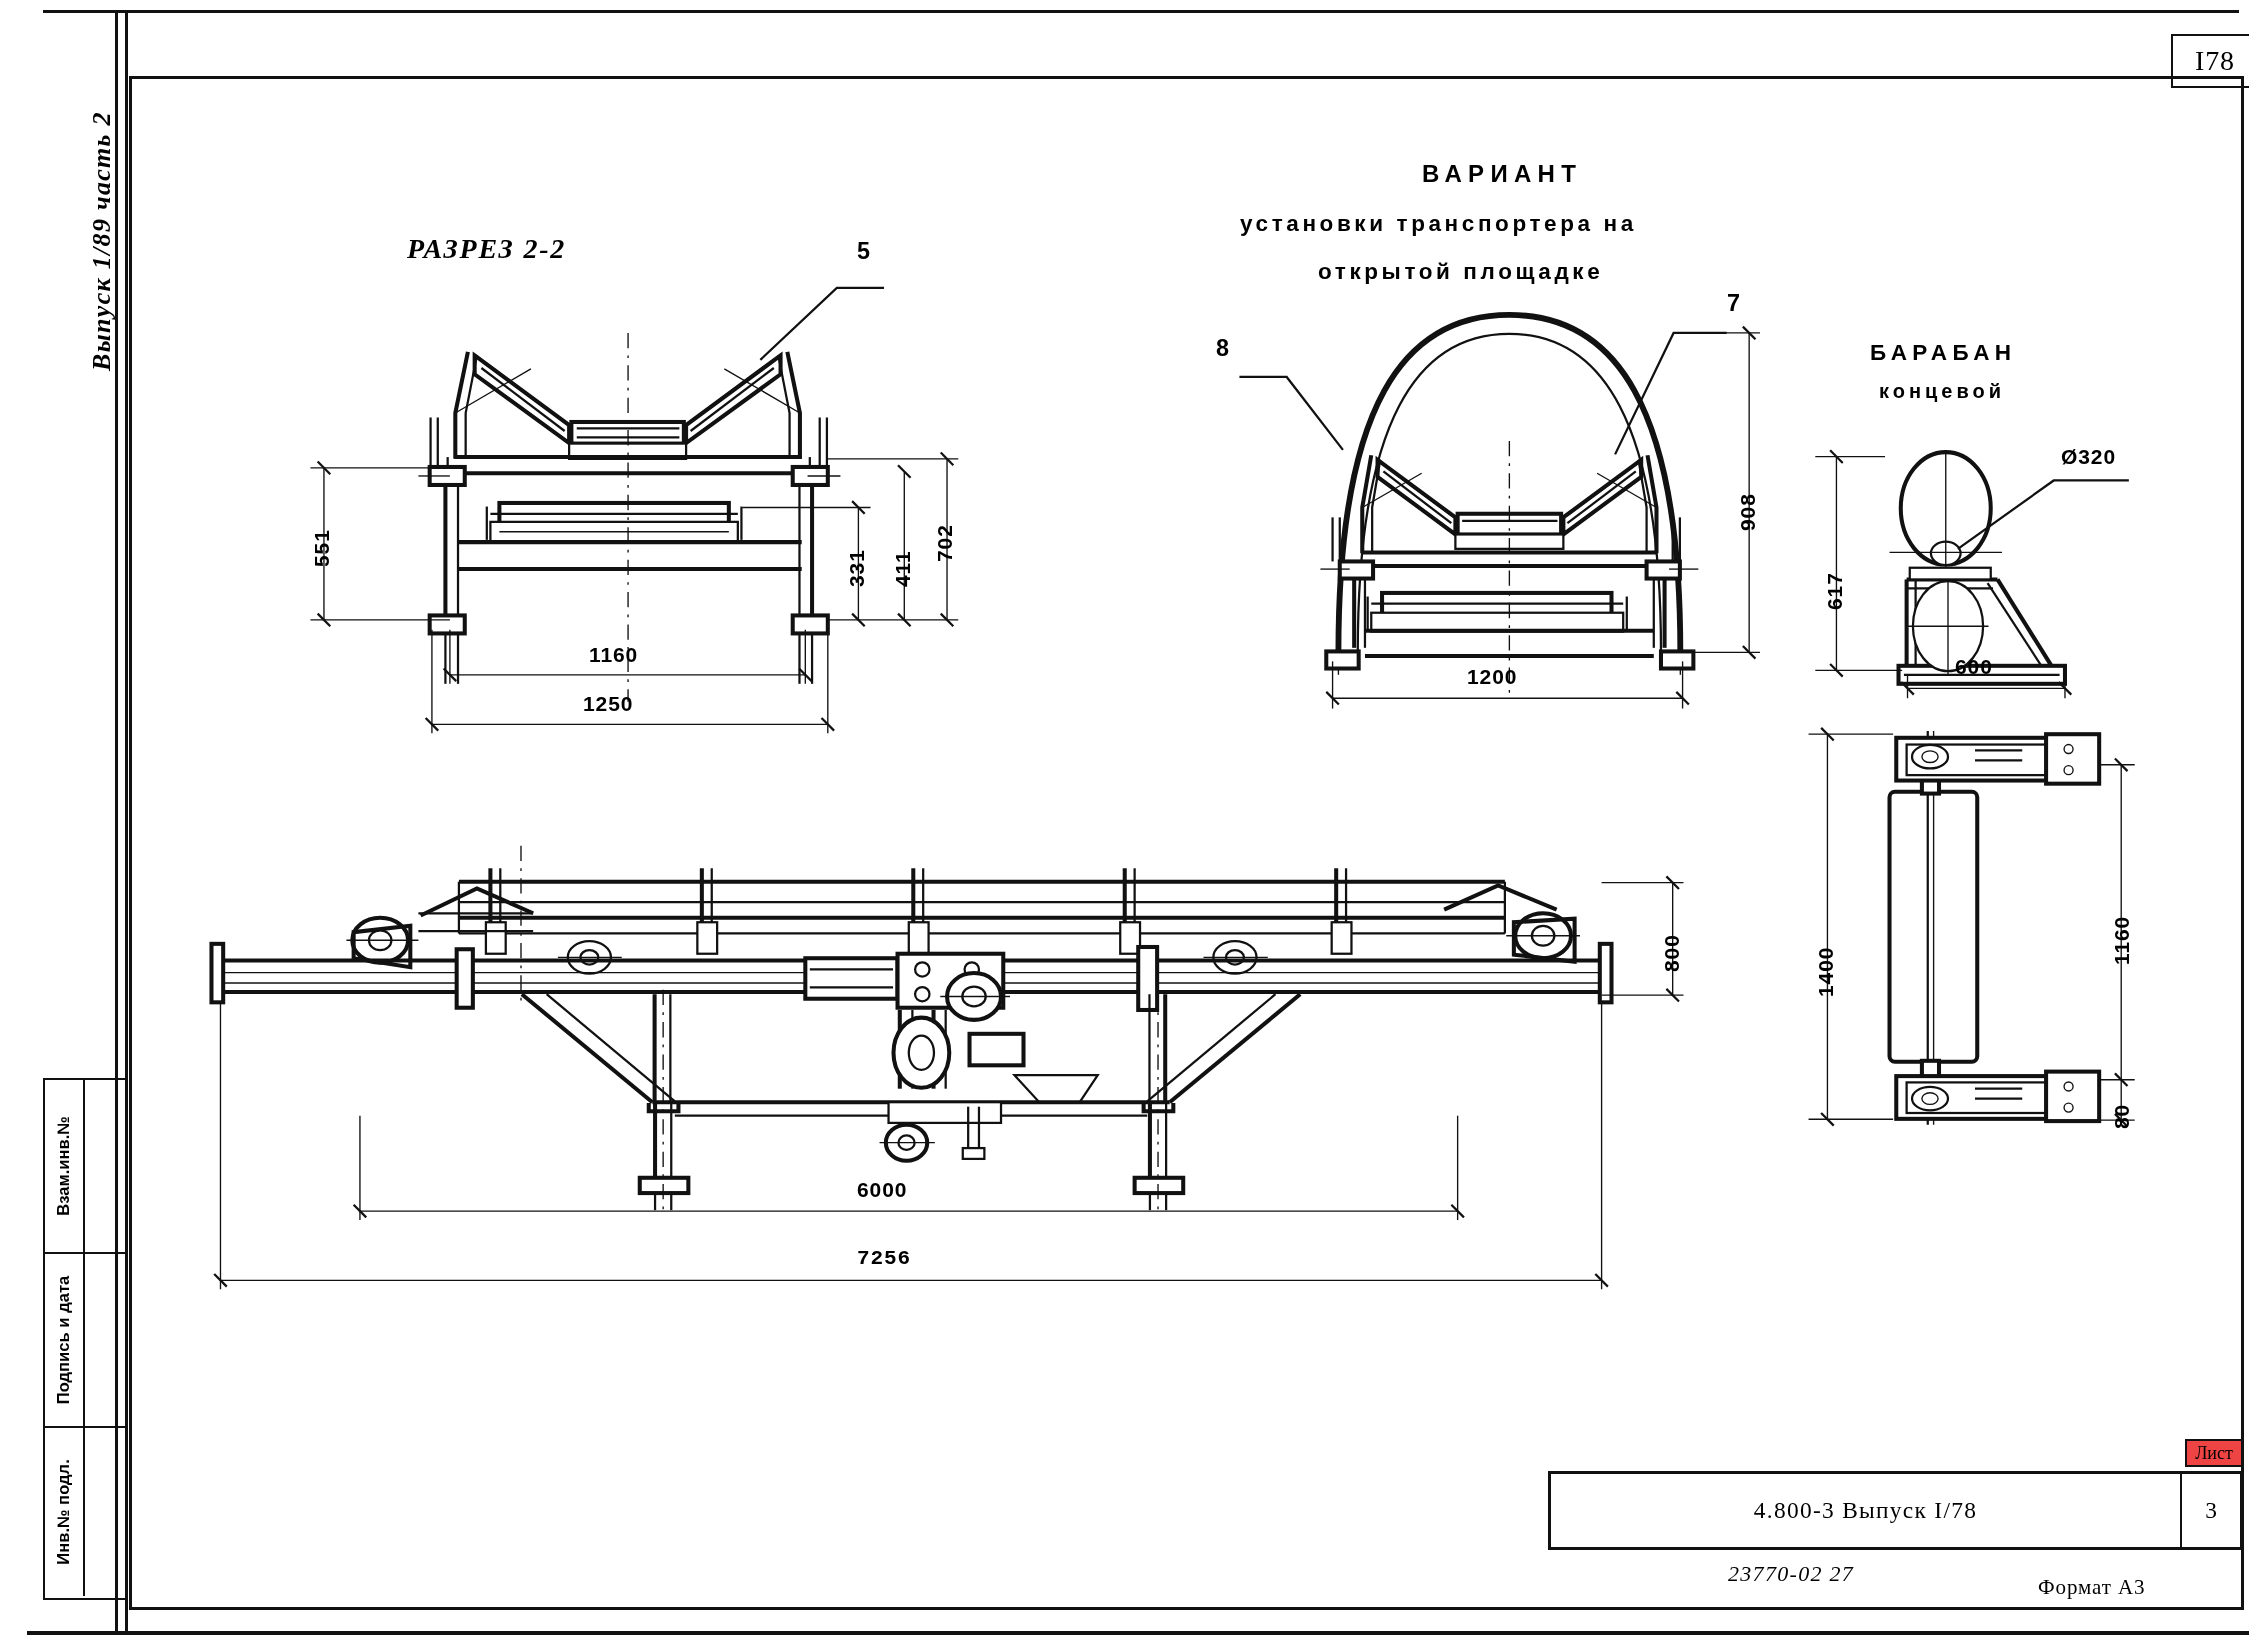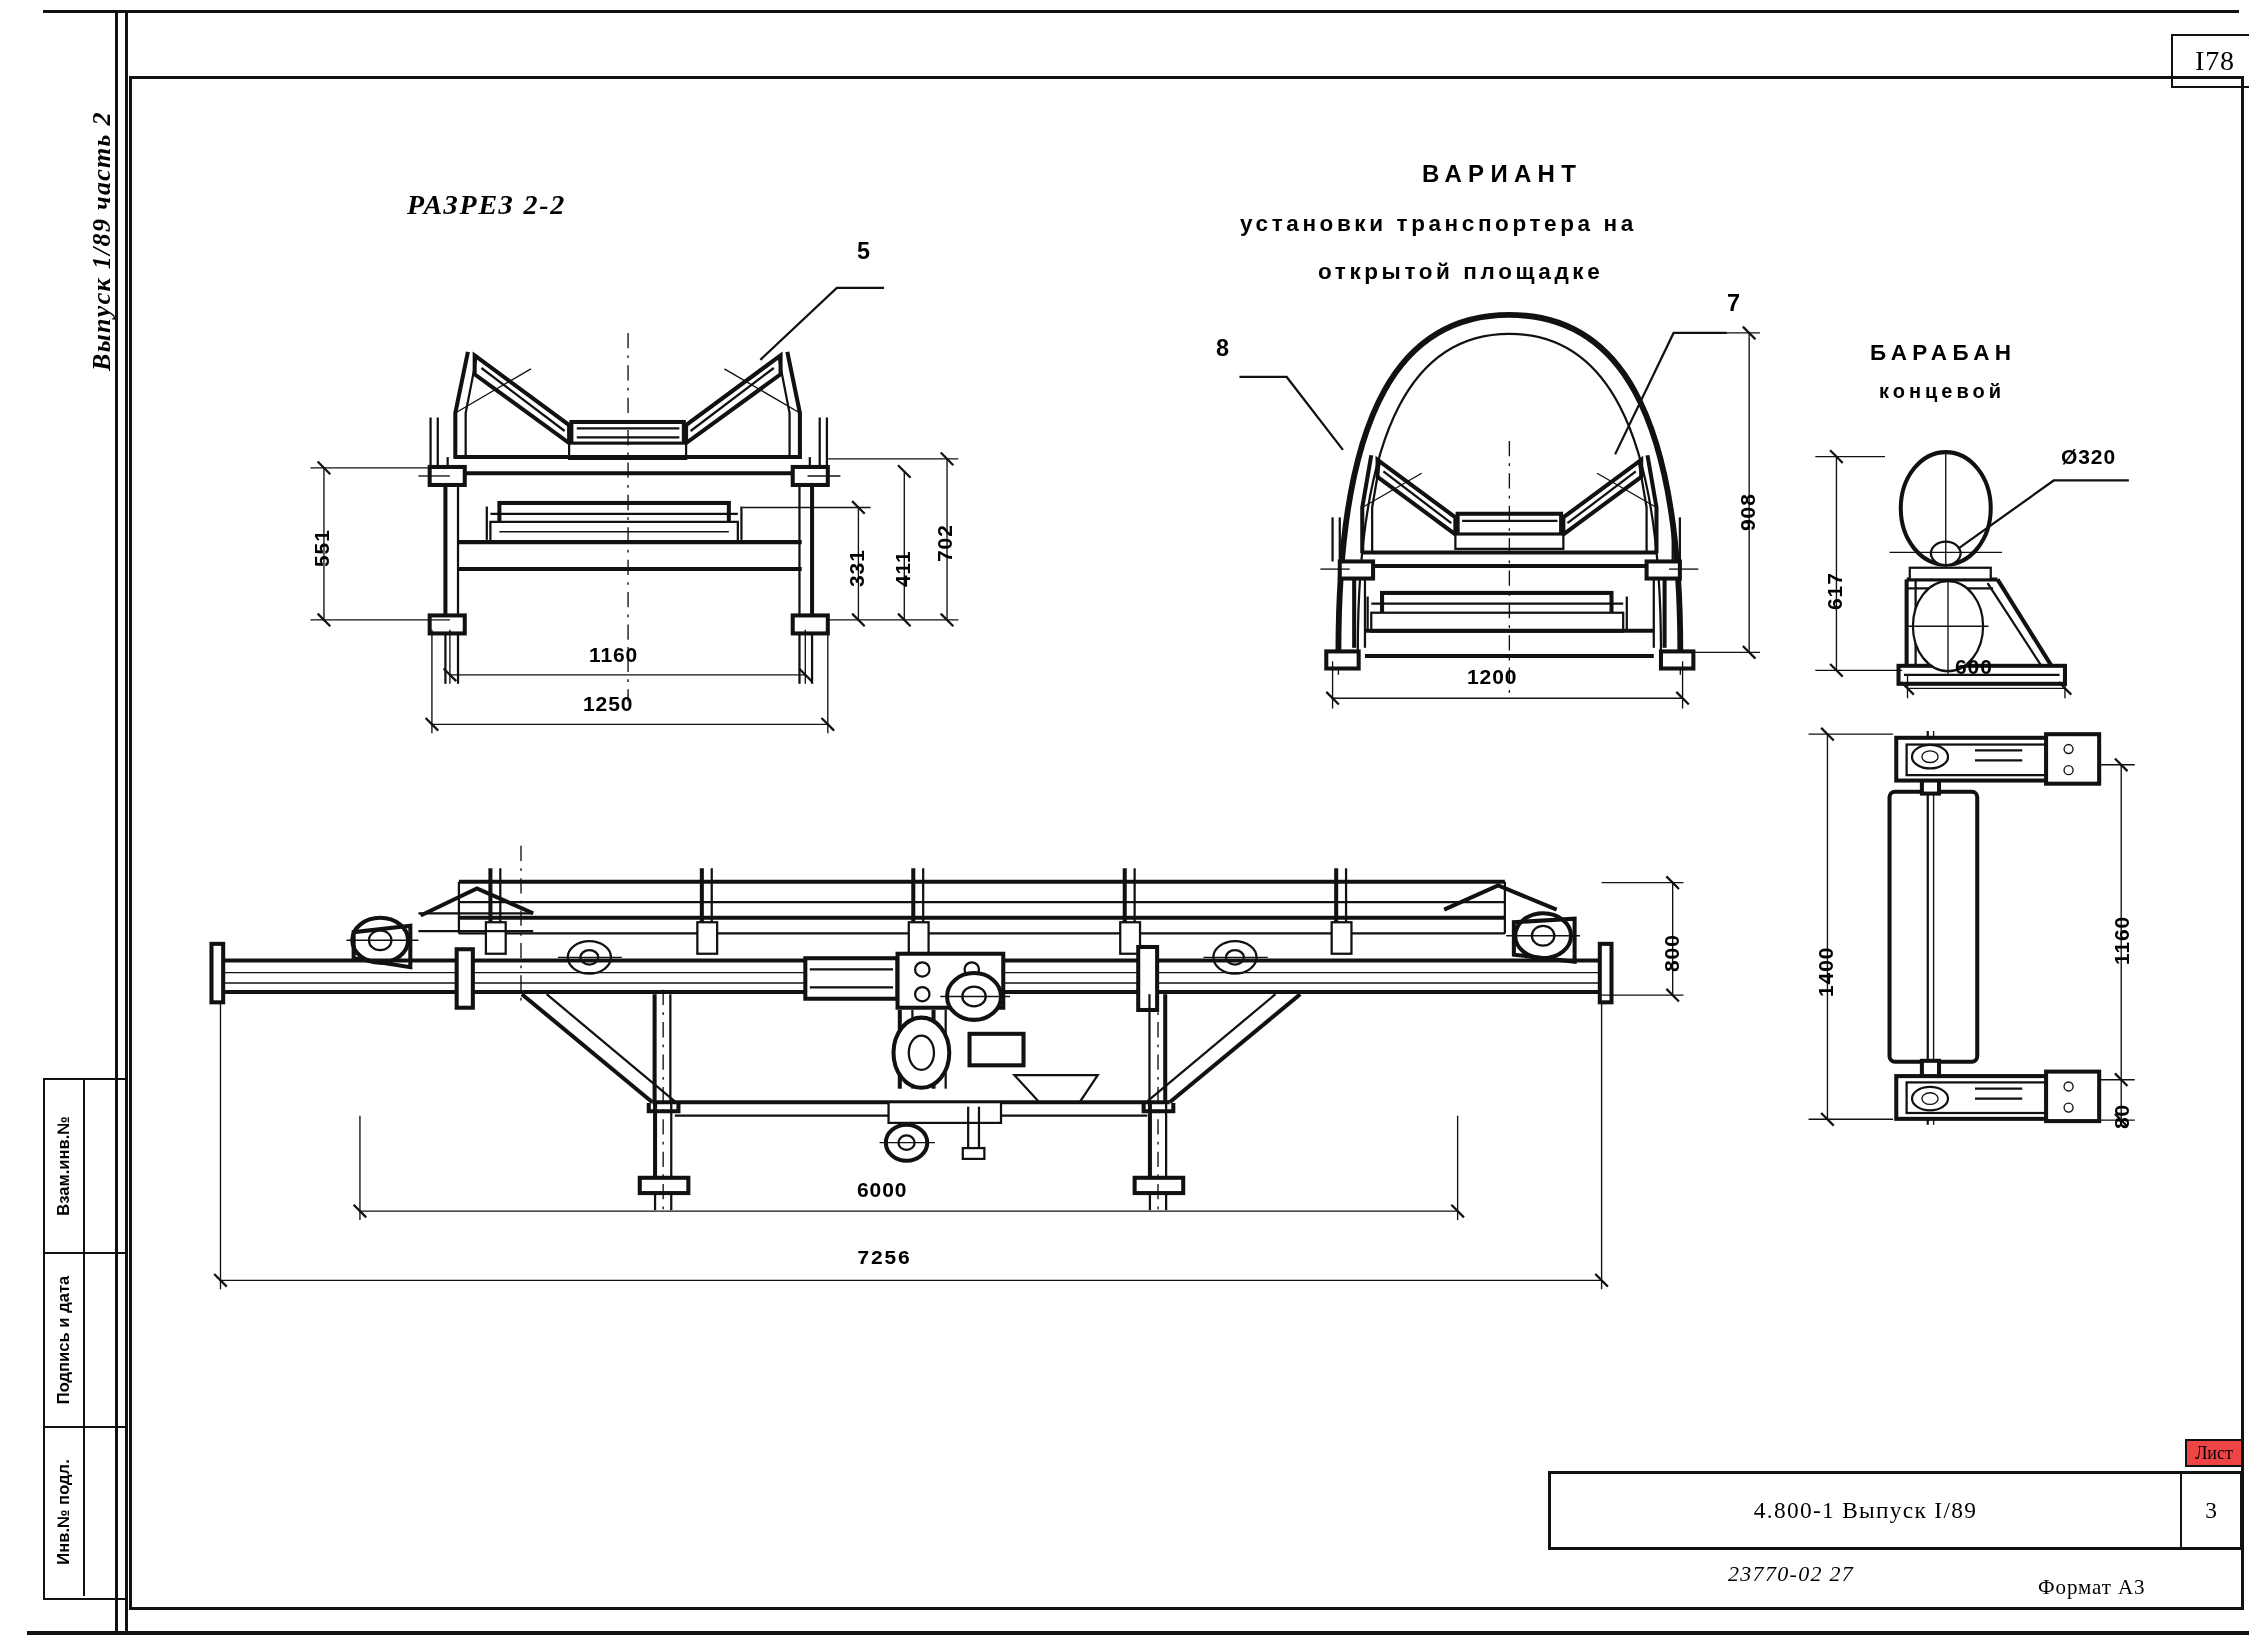--- a/index.html
+++ b/index.html
@@ -38,21 +38,21 @@
   .side-block{position:absolute;left:43px;top:1078px;width:85px;height:522px;
               border:2.7px solid #111;box-sizing:border-box;}
   .side-cellrow{position:absolute;left:0;width:100%;border-bottom:2.2px solid #111;box-sizing:border-box;display:flex;}
   .side-lbl{width:40px;border-right:2.2px solid #111;box-sizing:border-box;position:relative;}
   .side-lbl span{position:absolute;left:50%;top:50%;transform:translate(-50%,-50%) rotate(-90deg);
                  white-space:nowrap;font-size:16.6px;font-weight:bold;font-family:"Liberation Sans",sans-serif;}
   .side-val{flex:1;}
 
   
   .hdr{position:absolute;font-family:"Liberation Sans",sans-serif;font-weight:bold;white-space:nowrap;}
-  .hdr-italic{font-family:"Liberation Serif",serif;font-style:italic;font-weight:bold;}
+  .hdr-italic{font-family:"Liberation Serif",serif;font-style:italic;font-weight:bold;margin-top:44px;}
 
   .dim{position:absolute;font-size:21px;font-family:"Liberation Sans",sans-serif;
        font-weight:bold;white-space:nowrap;letter-spacing:0.9px;}
   .dim.v{transform-origin:left top;transform:rotate(-90deg);}
   .callout{position:absolute;font-size:23.4px;font-weight:bold;font-family:"Liberation Sans",sans-serif;}
 
   
   .tb{position:absolute;left:1548px;top:1471px;width:695px;height:79px;
       border:3.1px solid #111;box-sizing:border-box;display:flex;background:#fff;}
   .tb-main{flex:1;display:flex;align-items:center;justify-content:center;border-right:2.7px solid #111;}
@@ -565,21 +565,21 @@
       <path class="ln med" d="M4701,2476 L4729,2504"></path>
     </g>
   </svg>
 
   <div class="dim v" style="left:1814px;top:997px;">1400</div>
   <div class="dim v" style="left:2110px;top:965px;">1160</div>
   <div class="dim v" style="left:2110px;top:1129px;">80</div>
 
   <div class="tb">
     <div class="tb-main">
-      <span>4.800-1   Выпуск I/89</span>
+      <span>4.800-3   Выпуск I/78</span>
     </div>
     <div class="tb-sheet">
       <span>3</span>
     </div>
   </div>
   <div class="tb-sheet-lbl">
     <span>Лист</span>
   </div>
   <div class="tb-code">23770-02    27</div>
   <div class="tb-fmt">Формат А3</div>

